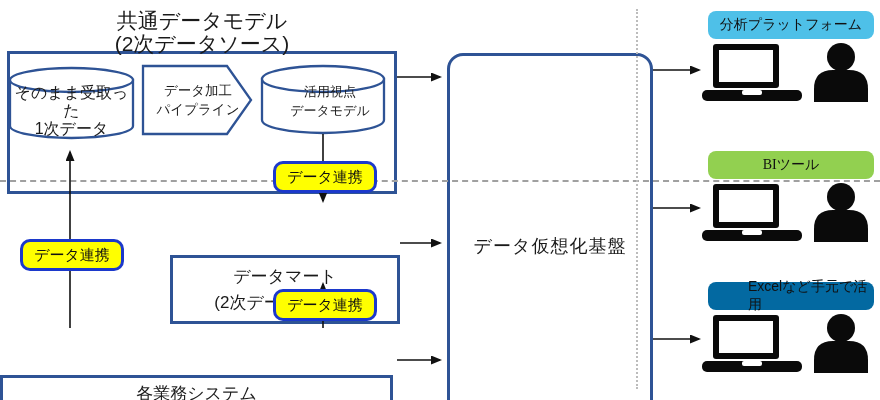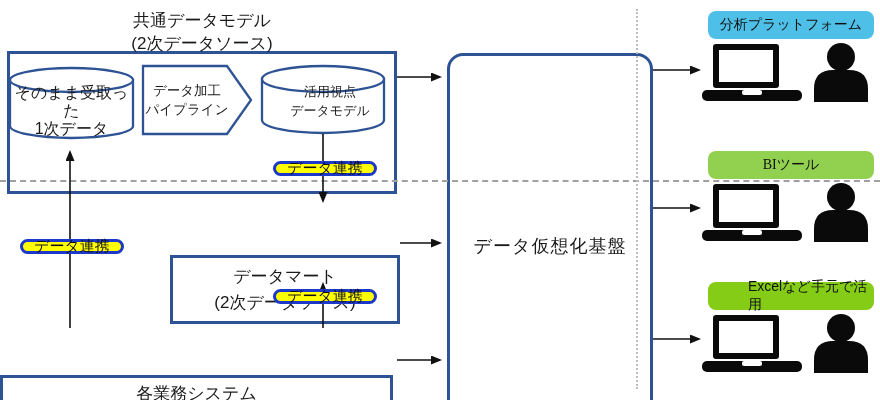--- a/index.html
+++ b/index.html
@@ -13,29 +13,29 @@
   .box-datamart {left:170px;top:208px;width:230px;height:69px; display:flex;align-items:center;justify-content:center;z-index:1;}
   .box-systems  {left:0;  top:328px;width:393px;height:64px; display:flex;align-items:center;justify-content:center;}
   .box-virtual  {left:447px;top:6px;  width:206px;height:386px;border-radius:16px;display:flex;align-items:center;justify-content:center;}
   
   .h-divider{position:absolute;left:0;top:180px;width:880px;height:0;border-top:2px dashed #a0a0a0;z-index:2;}
   .v-dotted {position:absolute;left:636px;top:9px;height:380px;width:0;border-left:2px dotted #bcbcbc;z-index:2;}
   
   .overlay{position:absolute;left:0;top:0;z-index:3;pointer-events:none;}
   
   .txt{position:absolute;z-index:4;text-align:center;white-space:pre-line;}
-  .t-common  {left:7px;  top:9px;  width:390px;font-size:17px;line-height:23px;}
+  .t-common  {left:7px;  top:9px;  width:390px;font-size:21px;line-height:23px;}
   .t-cyl-l   {left:10px; top:84px; width:123px;font-size:16px;line-height:18px;}
-  .t-chev    {left:141px;top:81px; width:92px; font-size:13.5px;line-height:19px;}
+  .t-chev    {left:141px;top:81px; width:92px; font-size:13.5px;line-height:19px;padding-left:11px;}
   .t-cyl-r   {left:260px;top:82px; width:140px;font-size:13px;  line-height:19px;}
   .t-inner2  {font-size:17px;line-height:26px;text-align:center;white-space:pre-line;}
   .t-virtual {font-size:18px;letter-spacing:1px;text-align:center;}
   
   .badge{
-    position:absolute;z-index:5;width:104px;height:15px;box-sizing:border-box;
+    position:absolute;z-index:5;width:104px;height:32px;box-sizing:border-box;
     background:#ffff00;border:3px solid #1c39cb;border-radius:10px;
     display:flex;align-items:center;justify-content:center;
     font-size:15px;color:#111;
   }
   .badge-a{left:273px;top:161px;}
   .badge-b{left:273px;top:289px;}
   .badge-c{left:20px; top:239px;}
   
   .consumer{position:absolute;left:700px;width:180px;height:96px;z-index:4;}
   .c1{top:11px;} .c2{top:151px;font-family:Liberation Serif, serif;} .c3{top:282px;}
@@ -142,21 +142,21 @@
         <rect x="40" y="46" width="20" height="5" rx="2" fill="#fff"></rect>
       </svg>
       <svg class="person-svg" width="58" height="60" viewBox="0 0 58 60">
         <circle cx="29" cy="15" r="14" fill="#0a0a0a"></circle>
         <path d="M2,60 L2,47 Q2,28 21,28 L37,28 Q56,28 56,47 L56,60 Z" fill="#0a0a0a"></path>
       </svg>
     </div>
   </div>
 
   <div class="consumer c3">
-    <div class="c-label" style="background-color: #84cc16; padding-left: 40px;">Excelなど手元で活用</div>
+    <div class="c-label" style="background-color: #0369a1; padding-left: 40px;">Excelなど手元で活用</div>
     <div class="c-icons">
       <svg class="laptop-svg" width="100" height="58" viewBox="0 0 100 58">
         <rect x="11" y="0" width="66" height="44" rx="3" fill="#0a0a0a"></rect>
         <rect x="17" y="6" width="54" height="32" fill="#fff"></rect>
         <rect x="0" y="46" width="100" height="11" rx="5" fill="#0a0a0a"></rect>
         <rect x="40" y="46" width="20" height="5" rx="2" fill="#fff"></rect>
       </svg>
       <svg class="person-svg" width="58" height="60" viewBox="0 0 58 60">
         <circle cx="29" cy="15" r="14" fill="#0a0a0a"></circle>
         <path d="M2,60 L2,47 Q2,28 21,28 L37,28 Q56,28 56,47 L56,60 Z" fill="#0a0a0a"></path>

